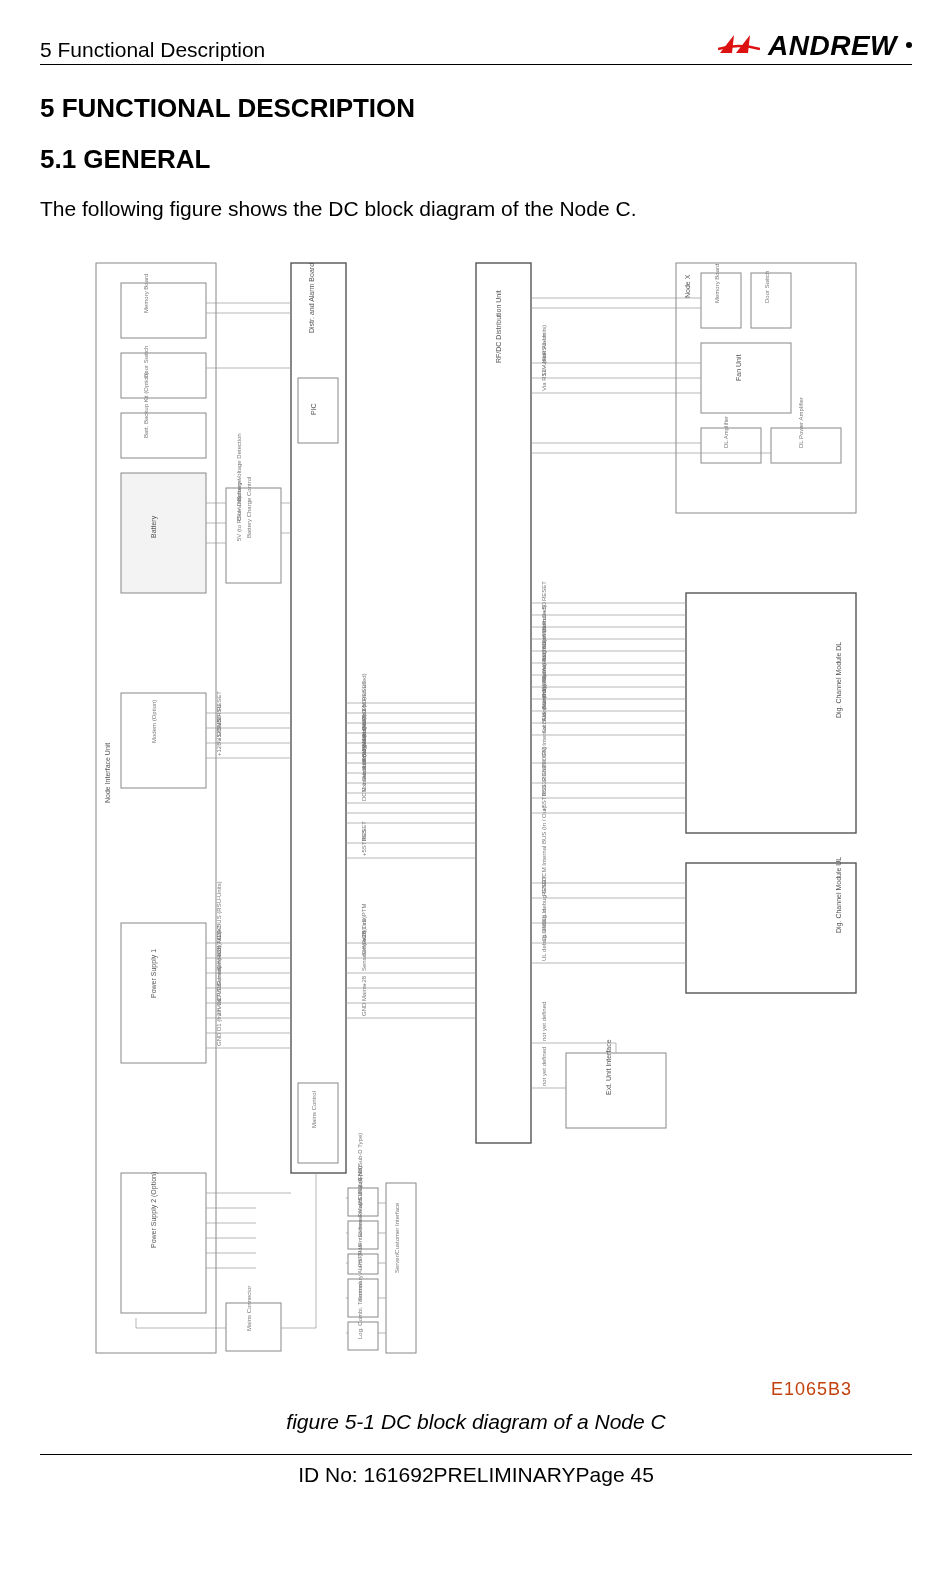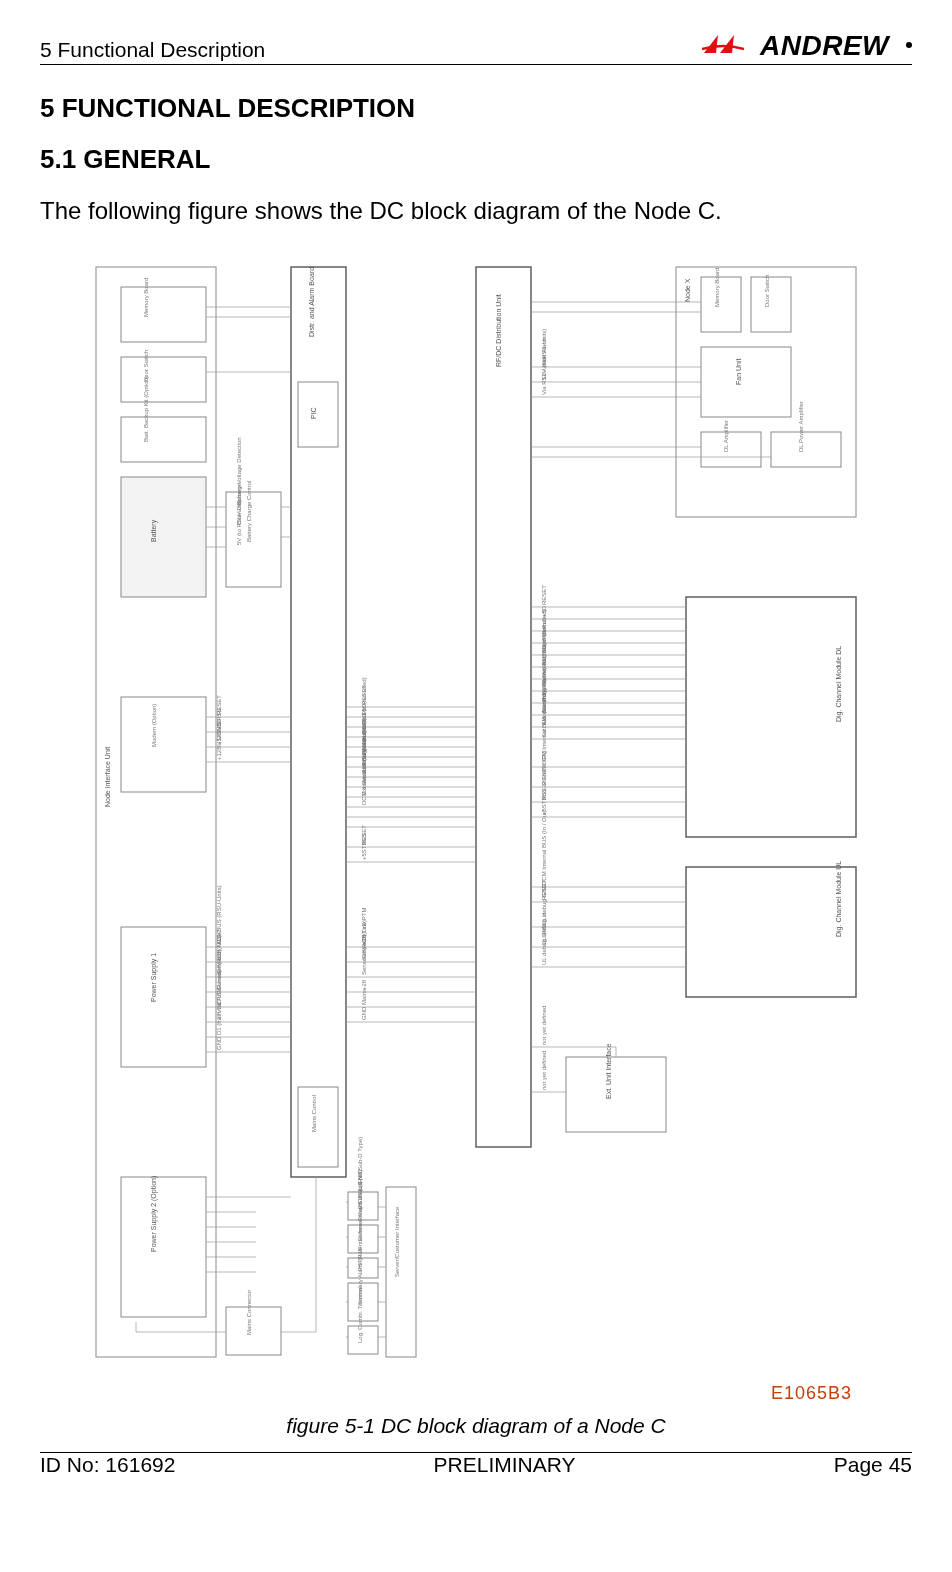--- a/index.html
+++ b/index.html
@@ -19,21 +19,21 @@
       padding-bottom: 2px;
       margin-bottom: 28px;
     }
     .header-left {
       font-size: 21px;
       font-weight: 400;
     }
     .logo {
       display: flex;
       align-items: center;
-      gap: 16px;
+      gap: 8px;
       text-align: center;
     }
     .logo-mark {
       display: inline-block;
     }
     .logo-text {
       font-size: 28px;
       font-weight: bold;
       font-style: italic;
       letter-spacing: 0.5px;
@@ -51,21 +51,21 @@
       font-size: 26px;
       font-weight: bold;
       margin-bottom: 20px;
     }
     h2.subsection-title {
       font-size: 26px;
       font-weight: bold;
       margin-bottom: 22px;
     }
     .body-text {
-      font-size: 24px;
+      font-size: 21px;
       margin-bottom: 22px;
     }
     .diagram-container {
       width: 100%;
       margin: 0 auto 12px;
       display: flex;
       justify-content: center;
     }
     .diagram-svg {
       width: 800px;
@@ -77,28 +77,28 @@
       color: #c2410c;
       padding-right: 60px;
       margin-top: -6px;
       letter-spacing: 1px;
     }
     .figure-caption {
       text-align: center;
       font-style: italic;
       font-size: 21px;
       margin-top: 10px;
-      margin-bottom: 14px;
+      margin-bottom: 20px;
     }
     .footer-row {
       display: flex;
-      justify-content: space-between;
+      justify-content: center;
       align-items: flex-start;
       border-top: 1.5px solid #000;
-      padding-top: 0;
+      padding-top: 8px;
       font-size: 21px;
     }
     
     .dt { font-size: 6px; fill: #777; }
     .dt2 { font-size: 7px; fill: #555; }
     .dblock { fill: none; stroke: #888; stroke-width: 1; }
     .dline { stroke: #999; stroke-width: 0.7; }
     .dbold { fill: none; stroke: #555; stroke-width: 1.4; }
   </style>
 </head>

